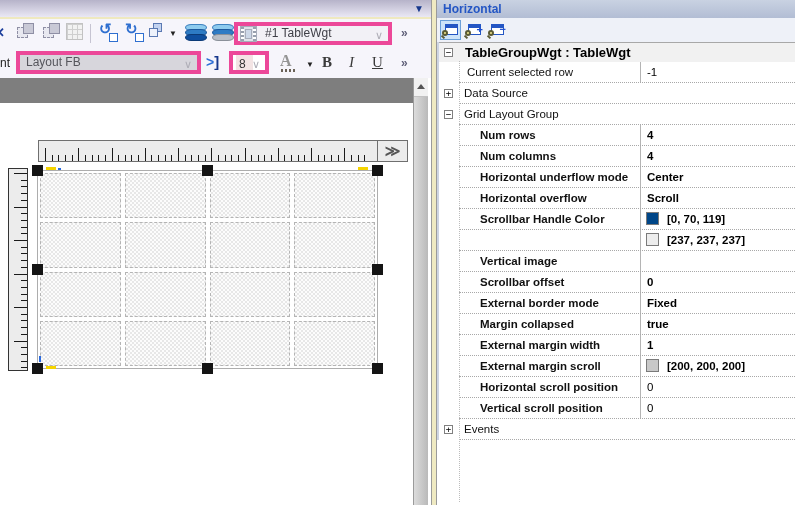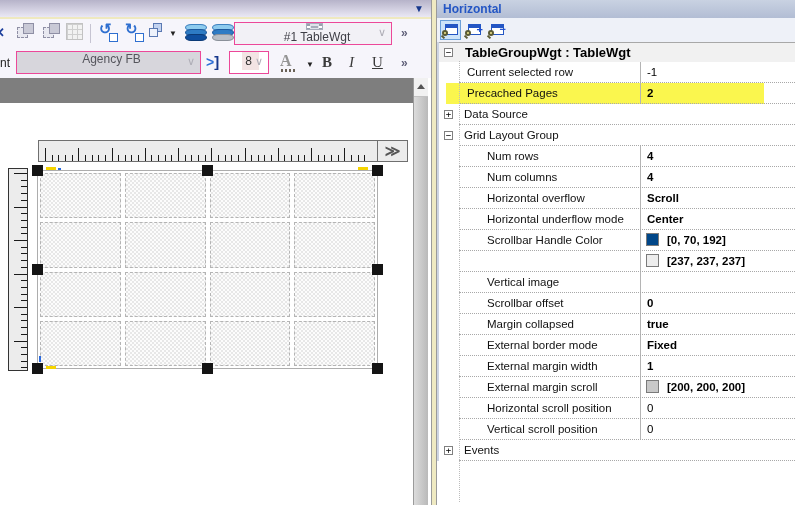--- a/index.html
+++ b/index.html
@@ -30,21 +30,21 @@
   .rot .g{position:absolute;left:0;top:-3px;font-size:15px;font-weight:bold;color:#2f6fd0;}
   .rot .s{position:absolute;right:1px;bottom:1px;width:7px;height:7px;border:1px solid #2f6fd0;background:#fff;}
   .ovl .a{left:4px;top:0;width:9px;height:9px;border:1px solid #5b79b2;background:#c3d3f0;}
   .ovl .b{left:0;top:5px;width:9px;height:9px;border:1px solid #5b79b2;background:#eef2fb;}
   .caret{position:absolute;font-size:8px;color:#222;}
   .lay i{position:absolute;left:0;width:20px;height:5px;border-radius:40%/70%;}
   .lay .l1{top:1px;background:#8ecbee;border:1px solid #3f82c0;}
   .lay .l2{top:6px;background:#2e7bc4;border:1px solid #1c5a9e;}
   .lay .l3{top:11px;background:#0f4e9e;border:1px solid #0b3a77;}
   .lay.gray .l3{background:#b9bec6;border-color:#8a9099;}
-  .combo{position:absolute;box-sizing:border-box;border:1px solid #ec4899;display:flex;align-items:center;flex-direction:column;}
+  .combo{position:absolute;box-sizing:border-box;border:4px solid #ec4899;display:flex;}
   .combo .chev{position:absolute;right:5px;top:3px;color:#aeadb6;font-size:11px;}
   .wcombo{left:234px;top:3px;width:158px;height:23px;background:#f2f1f6;}
   .film{position:relative;margin-left:2px;width:17px;height:16px;background:#dfe3ea;border:1px solid #a7adbb;box-sizing:border-box;}
   .film:before,.film:after{content:"";position:absolute;top:0;bottom:0;width:3px;
      background:repeating-linear-gradient(#98a0ae 0 2px,#fff 2px 4px);}
   .film:before{left:0;} .film:after{right:0;}
   .film i{position:absolute;left:4px;right:4px;top:2px;bottom:2px;background:#cdd8e8;border:1px solid #a7adbb;}
   .wcombo .txt{margin-left:8px;font-size:12px;color:#3e3e46;}
   .fcombo{left:16px;top:3px;width:185px;height:23px;background:#d7d6dc;}
   .fcombo .txt{margin-left:6px;font-size:12px;color:#55555c;}
@@ -108,21 +108,21 @@
   .ghead{position:relative;height:19px;background:#f1f1f1;border-top:1px solid #a8a8a8;}
   .ghead .expbox{top:5px;}
   .ghead b{position:absolute;left:26px;top:2px;font-size:13px;color:#000;}
   .expbox{position:absolute;left:5px;width:9px;height:9px;box-sizing:border-box;border:1px solid #808080;
           background:#fff;font-size:9px;line-height:7px;text-align:center;color:#000;font-family:"DejaVu Sans Mono",monospace;}
   .prow{position:relative;height:21px;}
   .prow:after{content:"";position:absolute;left:20px;right:0;bottom:0;border-bottom:1px dotted #a8a8a8;}
   .prow .expbox{top:6px;}
   .vdiv{position:absolute;left:201px;top:0;bottom:0;width:1px;background:#b4b4b4;}
   .plabel{position:absolute;top:4px;font-size:11.5px;color:#111;white-space:nowrap;}
-  .ind0{left:25px;} .ind1{left:28px;} .ind2{left:48px;}
+  .ind0{left:25px;} .ind1{left:28px;} .ind2{left:41px;font-weight:bold;}
   .pvalue{position:absolute;left:208px;top:4px;font-size:11.5px;color:#000;white-space:nowrap;}
   .pvalue.b{font-weight:bold;}
   .pvalue.after-swatch{left:228px;}
   .swatch{position:absolute;left:207px;top:3px;width:13px;height:13px;box-sizing:border-box;border:1px solid #7a7a7a;}
   .hl{position:absolute;left:7px;top:0;width:318px;height:100%;background:#faf64e;}
   .vmargindot{position:absolute;left:20px;top:19px;height:441px;border-left:1px dotted #bcbcbc;}
 </style>
 </head>
 <body>
 
@@ -176,21 +176,21 @@
           </span>
         <span class="txt">#1 TableWgt</span>
         <span class="chev">∨</span>
       </span>
       <span class="ovf" style="top:7px;">»</span>
     </div>
 
     <div class="tbrow2">
       <span class="ntlbl">nt</span>
       <span class="combo fcombo">
-        <span class="txt">Agency FB</span>
+        <span class="txt">Layout FB</span>
         <span class="chev">∨</span>
       </span>
       <span class="applyfont">&gt;<b>]</b></span>
       <span class="combo scombo">
         <span class="txt">8</span>
         <span class="chev">∨</span>
       </span>
       <span class="fontA">
         <span class="A">A</span>
         <span class="dots"></span>
@@ -364,82 +364,76 @@
         <span class="expbox">−</span>
         <b>TableGroupWgt : TableWgt</b>
       </div>
       <div id="prop-rows" style="position:relative;">
           <div class="prow">
             <div class="vdiv"></div>
             <span class="plabel ind1">Current selected row</span>
             <span class="pvalue">-1</span>
           </div>
           <div class="prow">
-            <div class="hl"></div>
-            <div class="vdiv"></div>
-            <span class="plabel ind1">Precached Pages</span>
-            <span class="pvalue b">2</span>
-          </div>
-          <div class="prow">
             <span class="expbox">+</span>
             <span class="plabel ind0">Data Source</span>
           </div>
           <div class="prow">
             <span class="expbox">−</span>
             <span class="plabel ind0">Grid Layout Group</span>
           </div>
           <div class="prow">
             <div class="vdiv"></div>
             <span class="plabel ind2">Num rows</span>
             <span class="pvalue b">4</span>
           </div>
           <div class="prow">
             <div class="vdiv"></div>
             <span class="plabel ind2">Num columns</span>
             <span class="pvalue b">4</span>
           </div>
           <div class="prow">
             <div class="vdiv"></div>
+            <span class="plabel ind2">Horizontal underflow mode</span>
+            <span class="pvalue b">Center</span>
+          </div>
+          <div class="prow">
+            <div class="vdiv"></div>
             <span class="plabel ind2">Horizontal overflow</span>
             <span class="pvalue b">Scroll</span>
           </div>
           <div class="prow">
             <div class="vdiv"></div>
-            <span class="plabel ind2">Horizontal underflow mode</span>
-            <span class="pvalue b">Center</span>
-          </div>
-          <div class="prow">
-            <div class="vdiv"></div>
             <span class="plabel ind2">Scrollbar Handle Color</span>
             <span class="swatch" style="background: rgb(0, 70, 136);"></span>
-            <span class="pvalue b after-swatch">[0, 70, 192]</span>
+            <span class="pvalue b after-swatch">[0, 70, 119]</span>
           </div>
           <div class="prow">
             <div class="vdiv"></div>
             <span class="swatch" style="background: rgb(237, 237, 237);"></span>
             <span class="pvalue b after-swatch">[237, 237, 237]</span>
           </div>
           <div class="prow">
             <div class="vdiv"></div>
             <span class="plabel ind2">Vertical image</span>
           </div>
           <div class="prow">
             <div class="vdiv"></div>
             <span class="plabel ind2">Scrollbar offset</span>
             <span class="pvalue b">0</span>
           </div>
           <div class="prow">
             <div class="vdiv"></div>
+            <span class="plabel ind2">External border mode</span>
+            <span class="pvalue b">Fixed</span>
+          </div>
+          <div class="prow">
+            <div class="vdiv"></div>
             <span class="plabel ind2">Margin collapsed</span>
             <span class="pvalue b">true</span>
-          </div>
-          <div class="prow">
-            <div class="vdiv"></div>
-            <span class="plabel ind2">External border mode</span>
-            <span class="pvalue b">Fixed</span>
           </div>
           <div class="prow">
             <div class="vdiv"></div>
             <span class="plabel ind2">External margin width</span>
             <span class="pvalue b">1</span>
           </div>
           <div class="prow">
             <div class="vdiv"></div>
             <span class="plabel ind2">External margin scroll</span>
             <span class="swatch" style="background: rgb(200, 200, 200);"></span>

